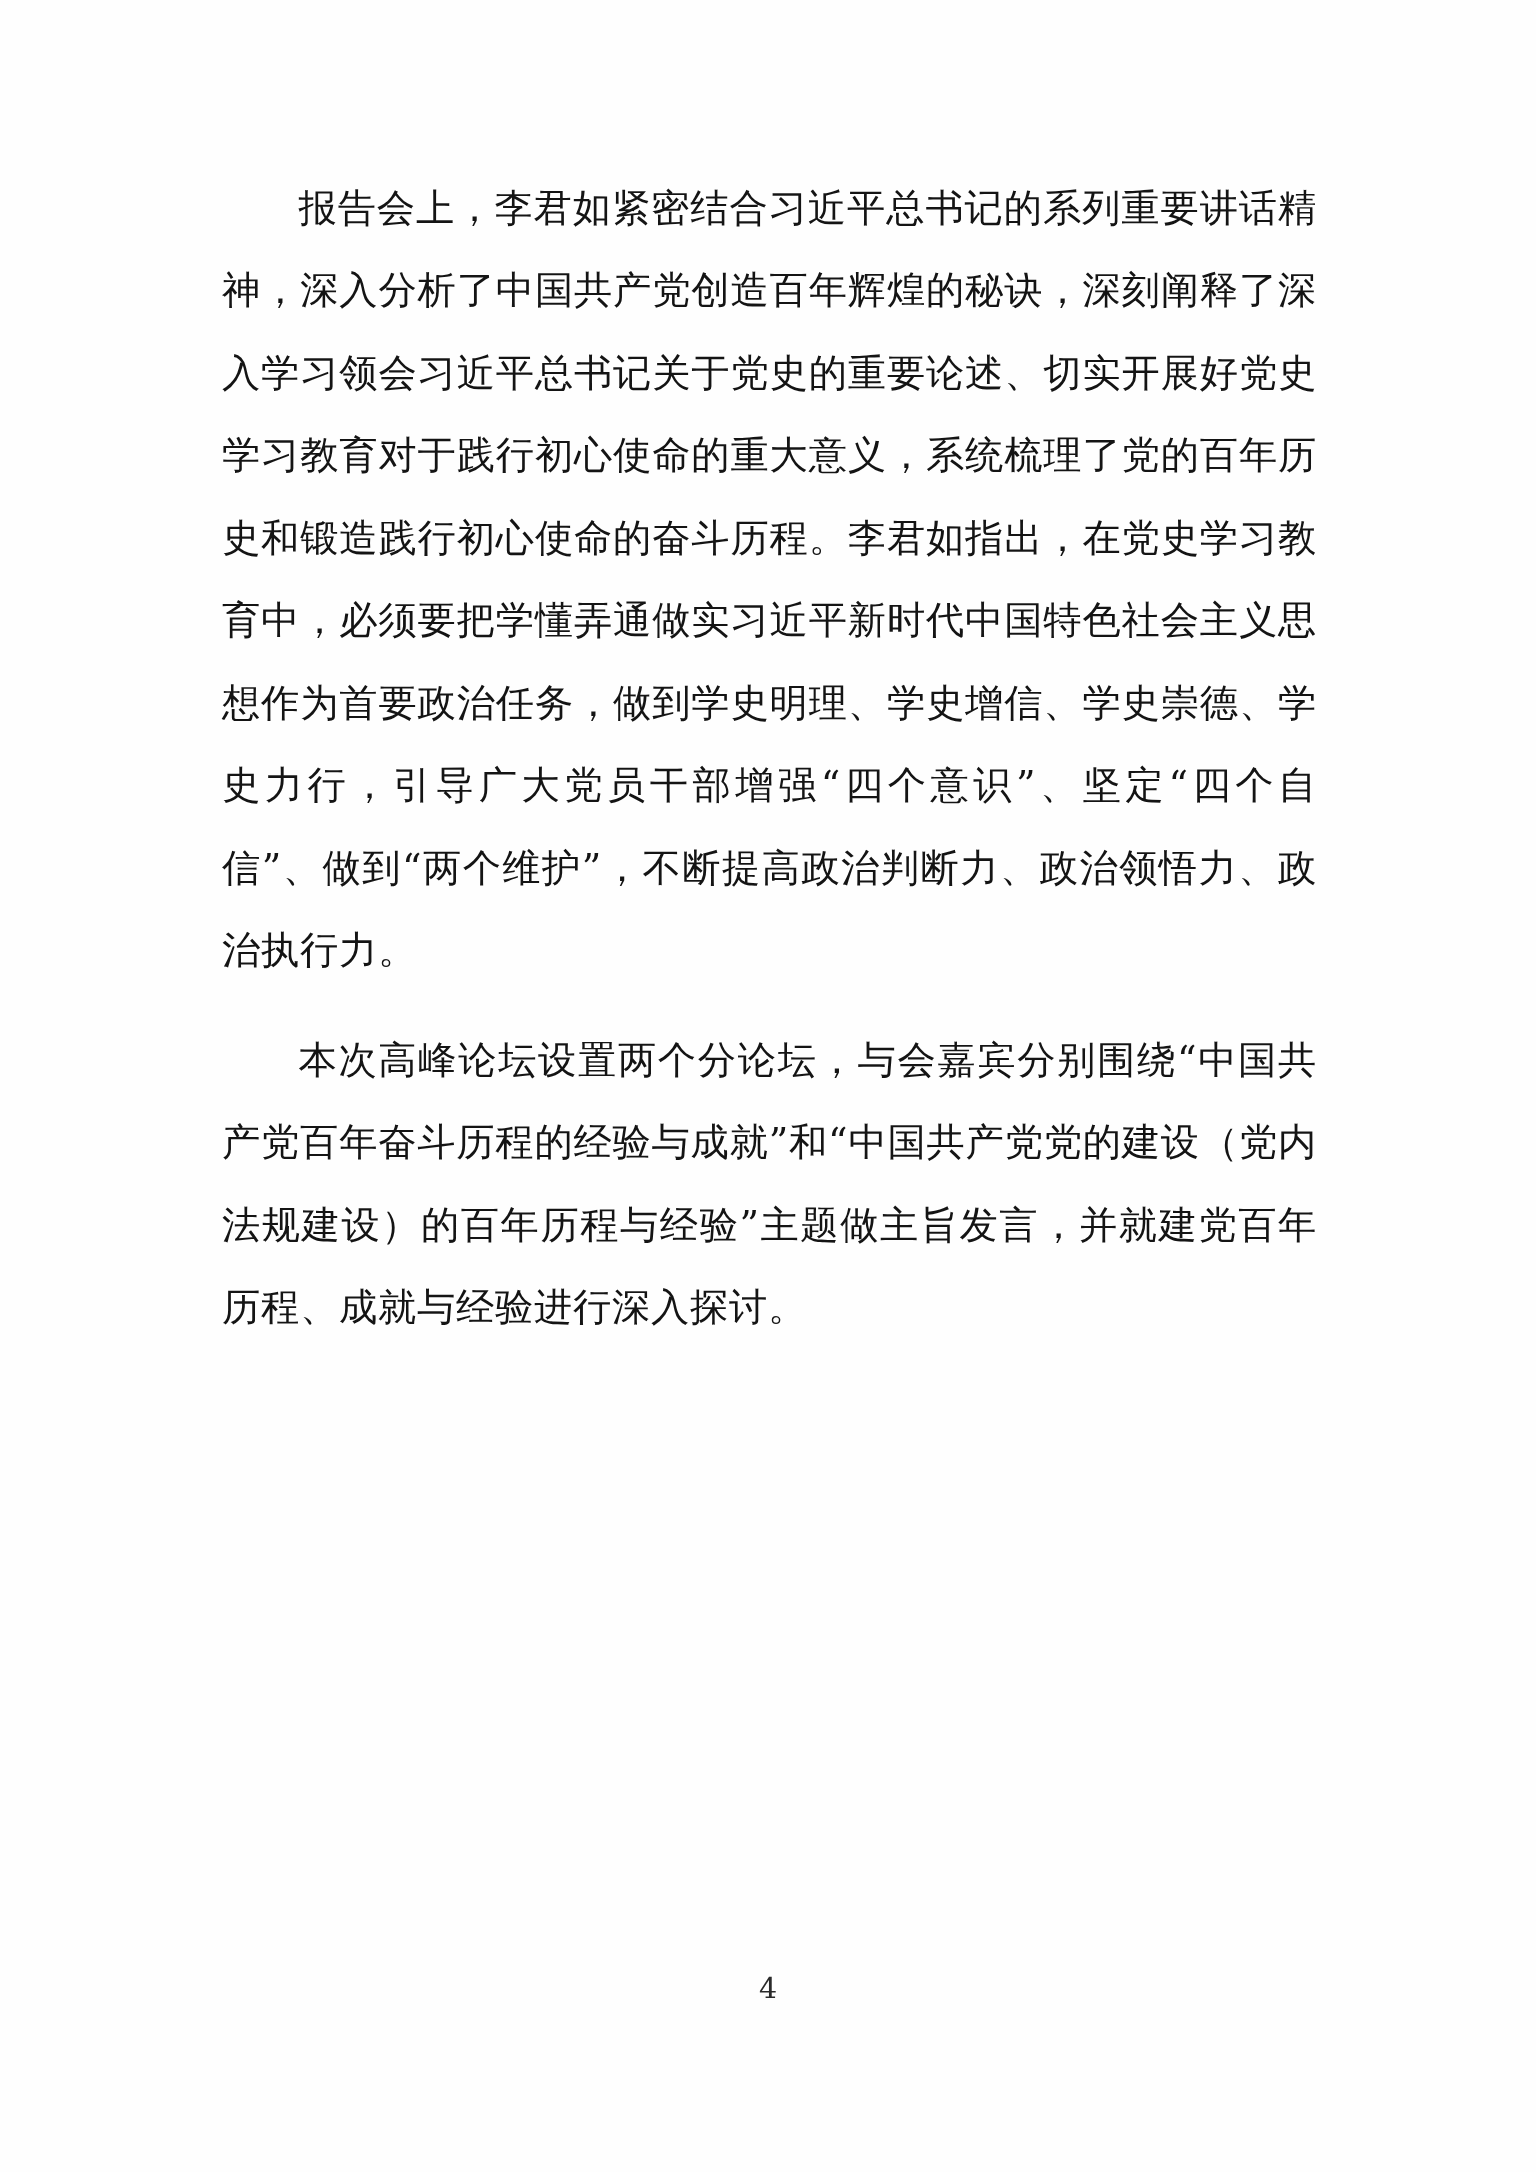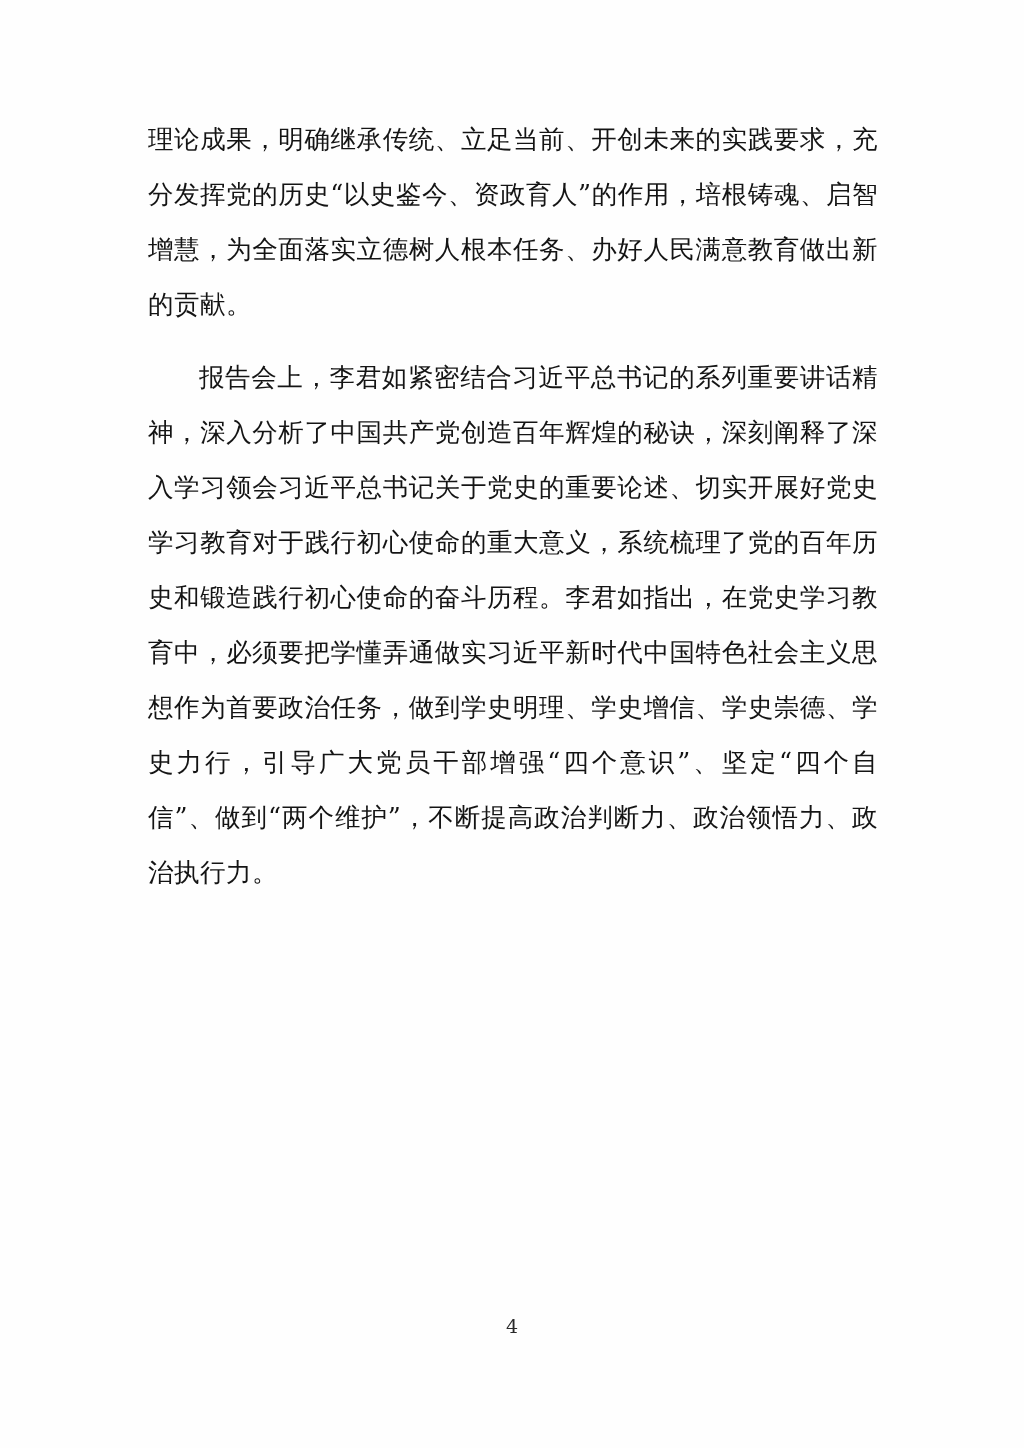--- a/index.html
+++ b/index.html
@@ -51,19 +51,19 @@
     color: #2a2a2a;
     font-family: "DejaVu Serif", "Liberation Serif", serif;
   }
 </style>
 </head>
 <body>
 
 <div class="page">
 
   <div class="content">
-    <p class="para">理论成果，明确继承传统、立足当前、开创未来的实践要求，充分发挥党的历史“以史鉴今、资政育人”的作用，培根铸魂、启智增慧，为全面落实立德树人根本任务、办好人民满意教育做出新的贡献。</p>
     <p class="para indent">报告会上，李君如紧密结合习近平总书记的系列重要讲话精神，深入分析了中国共产党创造百年辉煌的秘诀，深刻阐释了深入学习领会习近平总书记关于党史的重要论述、切实开展好党史学习教育对于践行初心使命的重大意义，系统梳理了党的百年历史和锻造践行初心使命的奋斗历程。李君如指出，在党史学习教育中，必须要把学懂弄通做实习近平新时代中国特色社会主义思想作为首要政治任务，做到学史明理、学史增信、学史崇德、学史力行，引导广大党员干部增强“四个意识”、坚定“四个自信”、做到“两个维护”，不断提高政治判断力、政治领悟力、政治执行力。</p>
+    <p class="para indent">本次高峰论坛设置两个分论坛，与会嘉宾分别围绕“中国共产党百年奋斗历程的经验与成就”和“中国共产党党的建设（党内法规建设）的百年历程与经验”主题做主旨发言，并就建党百年历程、成就与经验进行深入探讨。</p>
   </div>
 
   <div class="pagenum">4</div>
 
 </div>
 
 </body></html>

